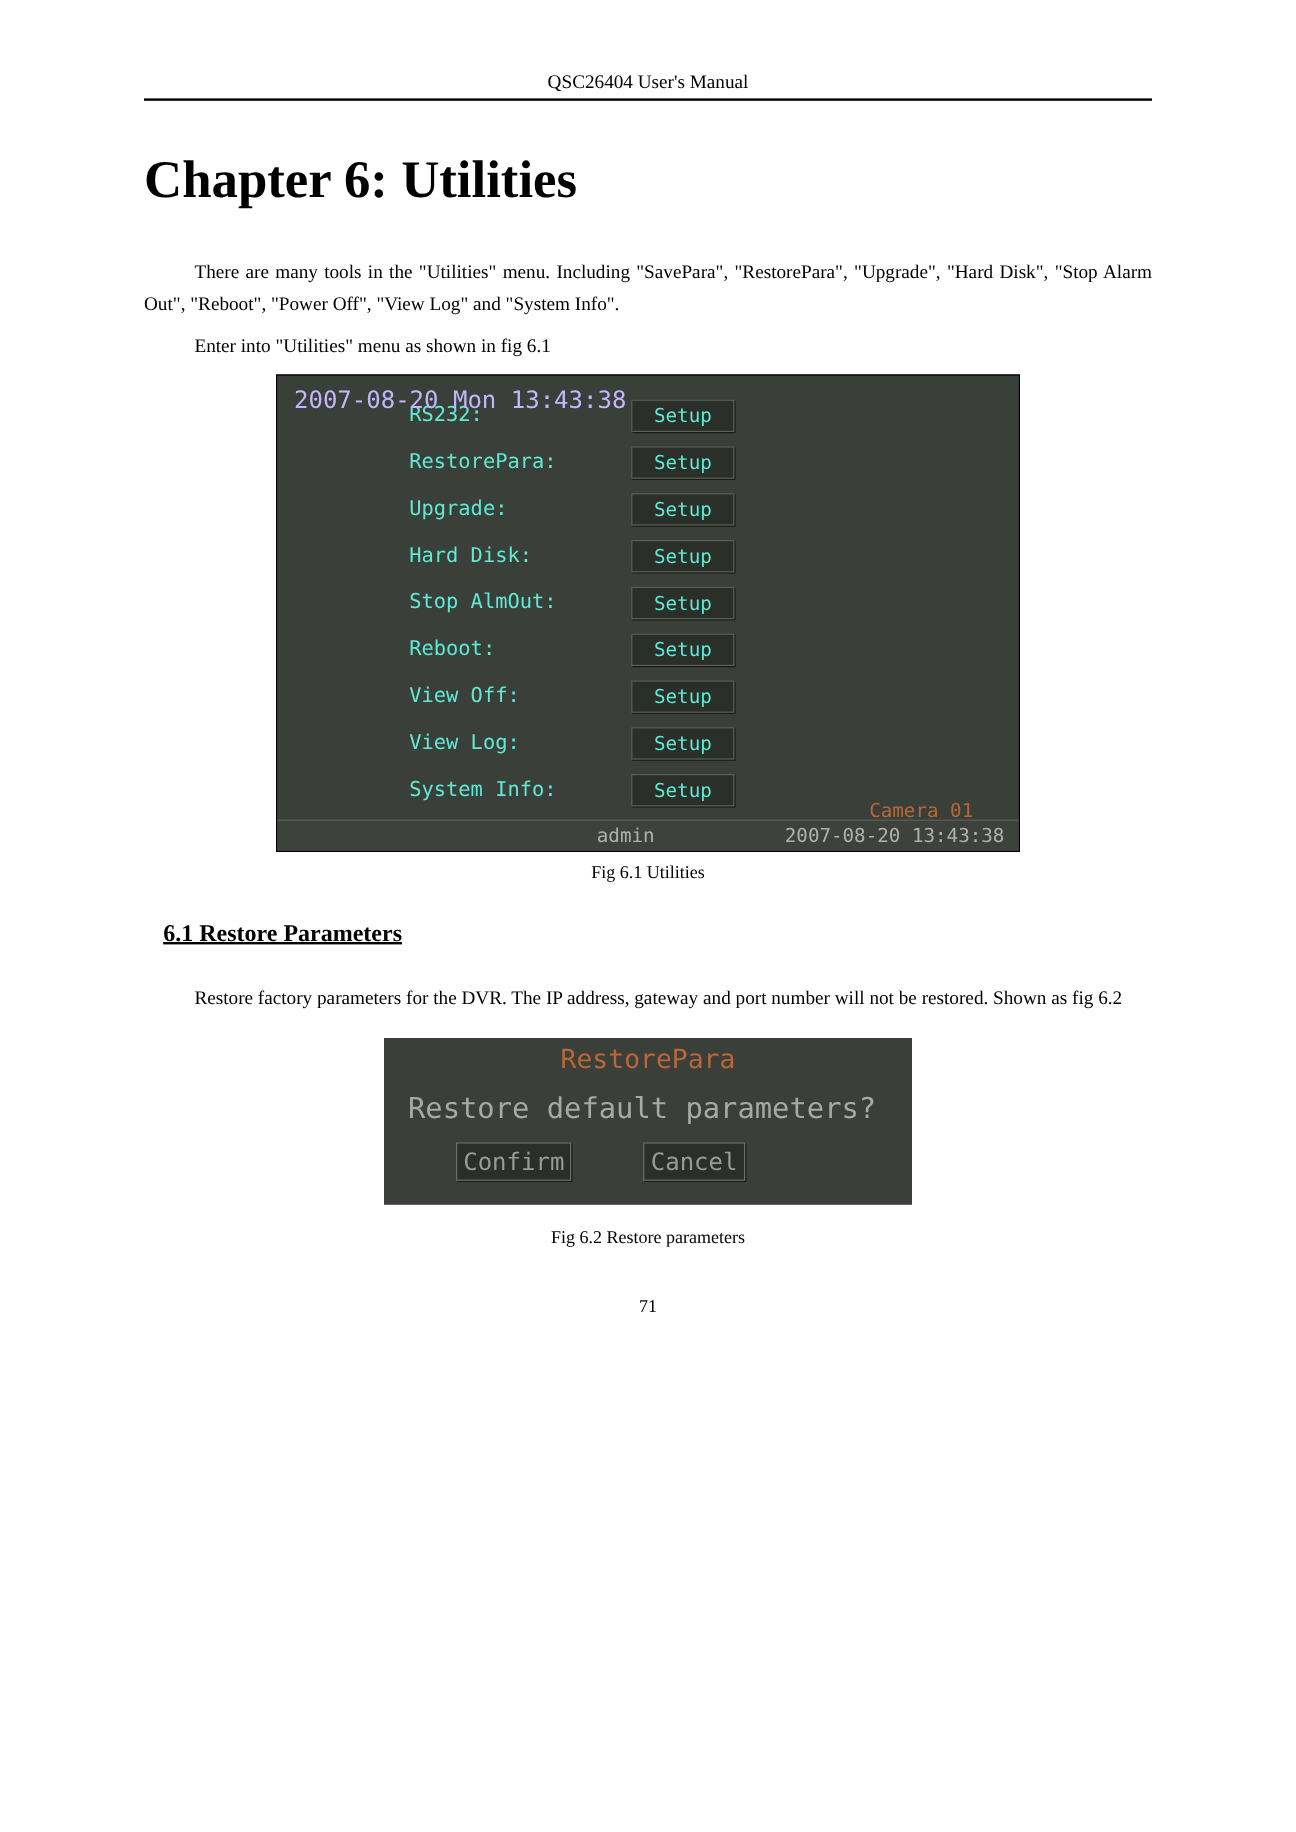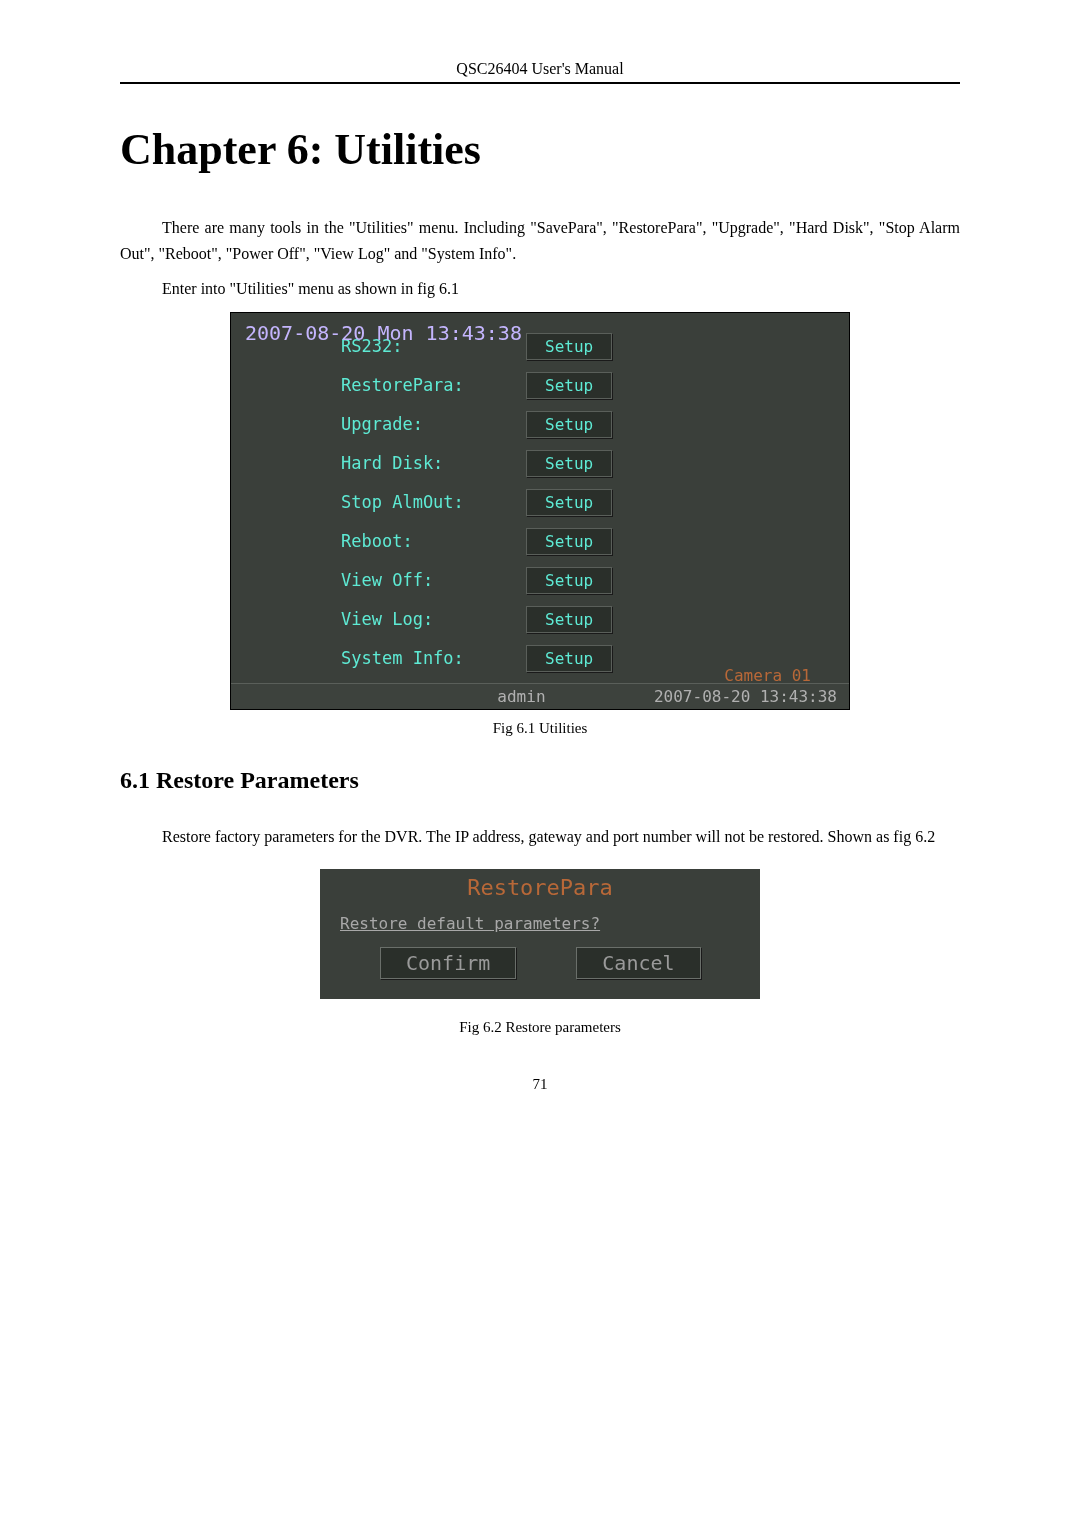--- a/index.html
+++ b/index.html
@@ -96,60 +96,60 @@
       color: #b86838;
       font-family: monospace;
       font-size: 16px;
     }
     .caption {
       text-align: center;
       font-size: 15px;
       margin: 10px 0 30px 0;
     }
     .section-heading {
-      font-size: 24px;
+      font-size: 20px;
       font-weight: bold;
-      margin: 20px 0 30px 0;
+      margin: 20px 0 30px 16px;
+      text-decoration: underline;
     }
     .dialog {
       width: 440px;
       margin: 20px auto;
       background: #3a3f3a;
       padding: 0;
     }
     .dialog-title {
       text-align: center;
       color: #b86838;
       font-family: monospace;
       font-size: 22px;
       padding: 6px 0;
     }
     .dialog-body {
       padding: 8px 20px 20px 20px;
     }
     .dialog-text {
       color: #a8a8a8;
       font-family: monospace;
-      font-size: 16px;
+      font-size: 24px;
       margin-bottom: 4px;
-      text-decoration: underline;
     }
     .dialog-buttons {
       display: flex;
       gap: 60px;
       margin-top: 14px;
       margin-left: 40px;
     }
     .dlg-btn {
       background: #2a2f2a;
       color: #9a9a9a;
       border: 1px solid #6a6f6a;
       font-family: monospace;
       font-size: 20px;
-      padding: 3px 25px;
+      padding: 3px 5px;
       box-shadow: 1px 1px 0 #1a1a1a;
     }
     .page-number {
       text-align: center;
       font-size: 15px;
       margin-top: 40px;
     }
   </style>
 </head>
 <body>

